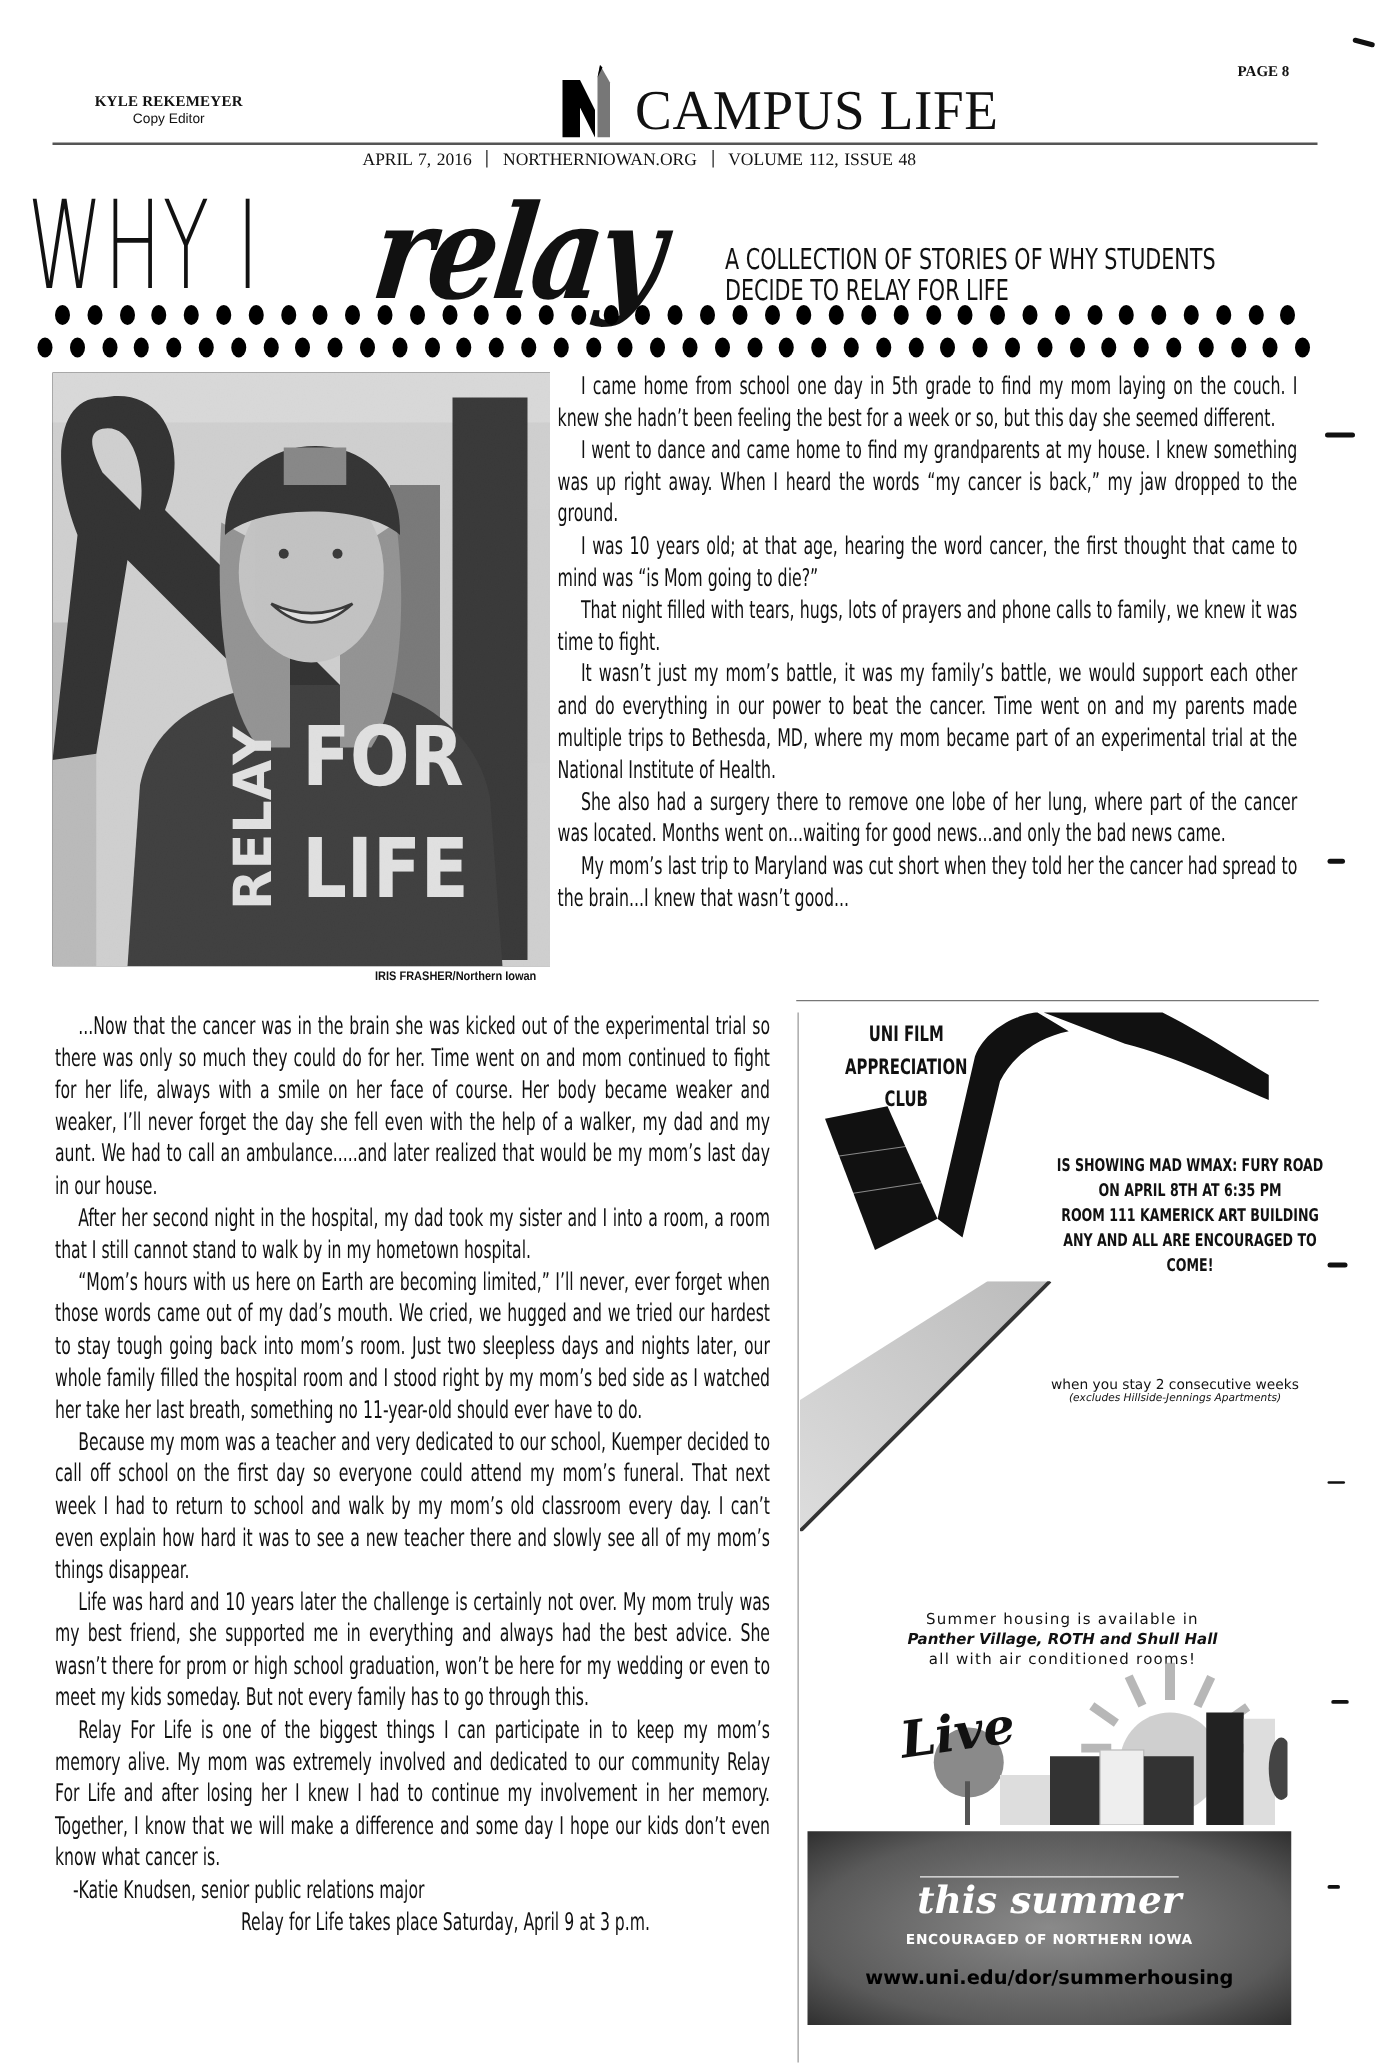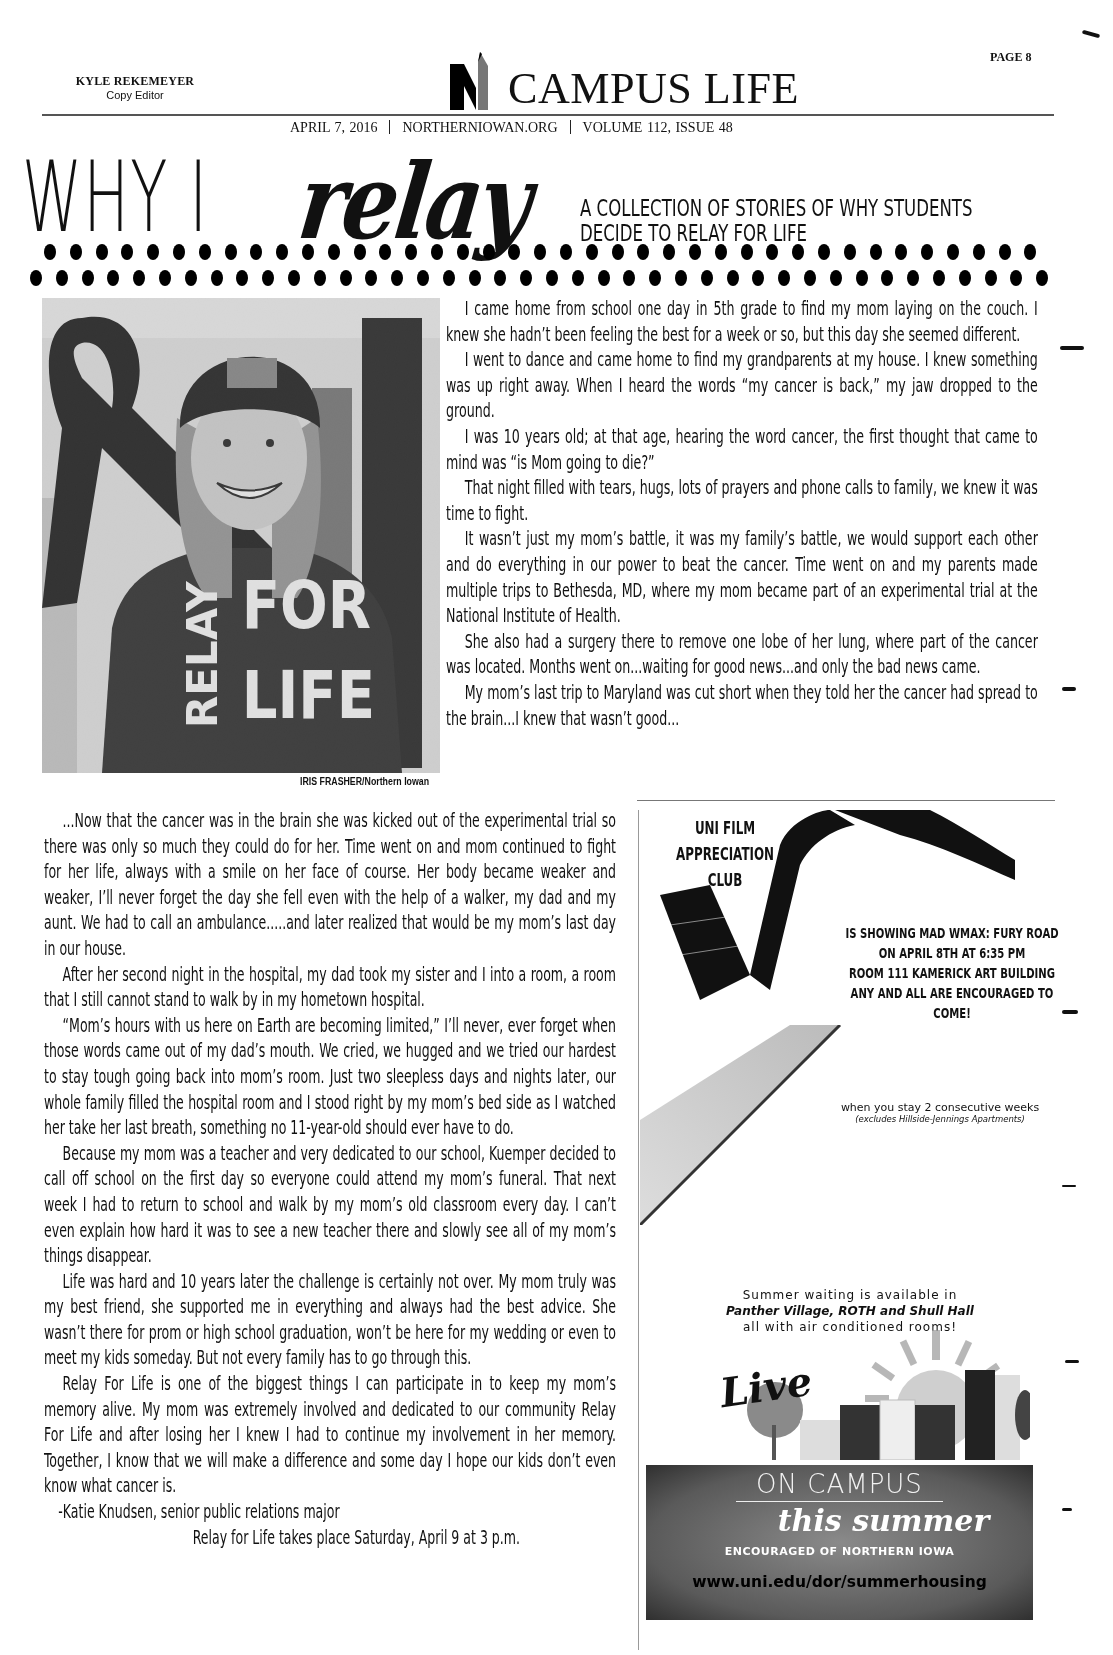--- a/index.html
+++ b/index.html
@@ -53,21 +53,21 @@
   .pitch .script { font-family: "DejaVu Serif", serif; font-style: italic; font-weight: bold; font-size: 16px; }
   .pitch .small-it { font-style: italic; font-size: 8px; }
   .availability { position: absolute; left: 40px; top: 262px; width: 340px; text-align: center; font-family: "DejaVu Sans", sans-serif; font-size: 12px; line-height: 16px; letter-spacing: 1px; }
   .availability b { letter-spacing: 0; font-style: italic; }
 
   .illustration { position: absolute; left: 40px; top: 305px; width: 350px; height: 130px; }
   .live-script { position: absolute; left: 80px; top: 338px; font-family: "DejaVu Serif", serif; font-style: italic; font-weight: bold; font-size: 40px; transform: rotate(-8deg); }
   .campus-banner { position: absolute; left: 6px; top: 440px; width: 387px; height: 155px; background: radial-gradient(ellipse at center, #8a8a8a 0%, #5a5a5a 70%, #2f2f2f 100%); }
   .on-campus { position: absolute; left: 0; top: 4px; width: 100%; text-align: center; color: #f2f2f2; font-family: "DejaVu Sans", sans-serif; font-weight: 200; font-size: 26px; letter-spacing: 1px; }
   .banner-rule { position: absolute; left: 90px; top: 36px; width: 207px; height: 1px; background: #eee; }
-  .this-summer { position: absolute; left: 0; top: 38px; width: 100%; text-align: center; color: #fff; font-family: "DejaVu Serif", serif; font-style: italic; font-weight: bold; font-size: 30px; margin-left: 44px; }
+  .this-summer { position: absolute; left: 0; top: 38px; width: 100%; text-align: center; color: #fff; font-family: "DejaVu Serif", serif; font-style: italic; font-weight: bold; font-size: 30px; }
   .uni-name { position: absolute; left: 0; top: 80px; width: 100%; text-align: center; color: #fff; font-family: "DejaVu Sans", sans-serif; font-weight: bold; font-size: 11px; letter-spacing: 0.5px; }
   .url { position: absolute; left: 0; top: 108px; width: 100%; text-align: center; color: #000; font-family: "DejaVu Sans", sans-serif; font-weight: bold; font-size: 15.5px; }
 
   .margin-mark { width: 18px; height: 4px; background: #111; border-radius: 2px; }
 </style>
 </head>
 <body>
 
 <div class="abs editor-name">KYLE REKEMEYER</div>
 <div class="abs editor-role">Copy Editor</div>
@@ -271,21 +271,21 @@
         </linearGradient>
       </defs>
     <polygon points="0,95 150,0 200,0 0,200" fill="url(#rg)"></polygon>
     <line x1="0" y1="200" x2="200" y2="0" stroke="#333" stroke-width="3"></line>
   </svg>
   <div class="discount-sub">when you stay 2 consecutive weeks</div>
   <div class="discount-note">(excludes Hillside-Jennings Apartments)</div>
 
 
   <div class="availability">
-    <div>Summer waiting is available in</div>
+    <div>Summer housing is available in</div>
     <div><b>Panther Village, ROTH and Shull Hall</b></div>
     <div>all with air conditioned rooms!</div>
   </div>
 
   <svg class="illustration" viewBox="0 0 350 130">
     <g fill="#999" opacity="0.7">
       <rect x="252" y="0" width="8" height="30"></rect>
       <rect x="225" y="10" width="7" height="26" transform="rotate(-25 228 23)"></rect>
       <rect x="280" y="10" width="7" height="26" transform="rotate(25 283 23)"></rect>
       <rect x="200" y="30" width="7" height="24" transform="rotate(-55 203 42)"></rect>
@@ -300,21 +300,20 @@
     <rect x="160" y="75" width="40" height="55" fill="#333"></rect>
     <rect x="200" y="70" width="35" height="60" fill="#eee" stroke="#bbb"></rect>
     <rect x="235" y="75" width="40" height="55" fill="#333"></rect>
     <rect x="285" y="40" width="30" height="90" fill="#222"></rect>
     <rect x="315" y="45" width="25" height="85" fill="#ddd"></rect>
     <ellipse cx="345" cy="85" rx="10" ry="25" fill="#444"></ellipse>
   </svg>
   <div class="live-script">Live</div>
 
   <div class="campus-banner">
-    <div class="on-campus">ON CAMPUS</div>
     <div class="banner-rule"></div>
     <div class="this-summer">this summer</div>
     <div class="uni-name">ENCOURAGED OF NORTHERN IOWA</div>
     <div class="url">www.uni.edu/dor/summerhousing</div>
   </div>
 </div>
 
 <div class="abs margin-mark" style="left:1082px;top:32px;transform:rotate(15deg);"></div>
 <div class="abs margin-mark" style="left:1060px;top:346px;width:24px;"></div>
 <div class="abs margin-mark" style="left:1062px;top:687px;width:14px;"></div>

